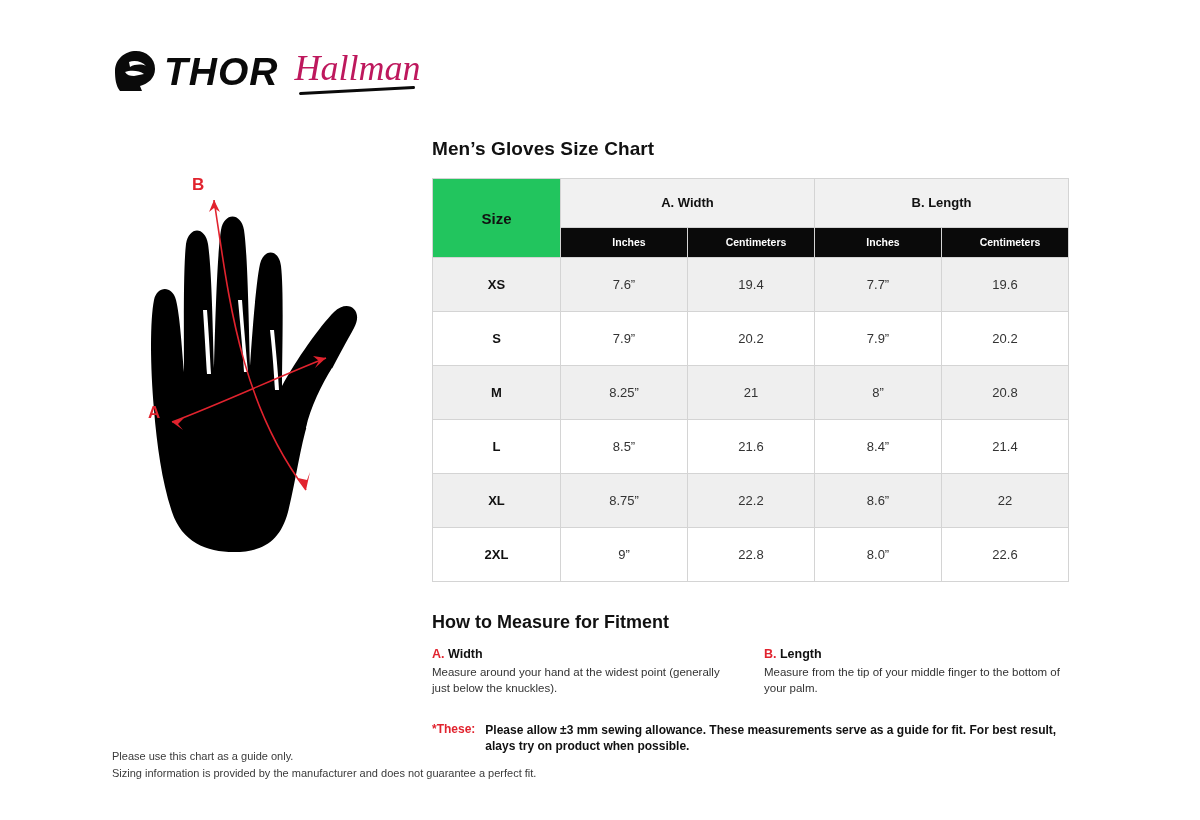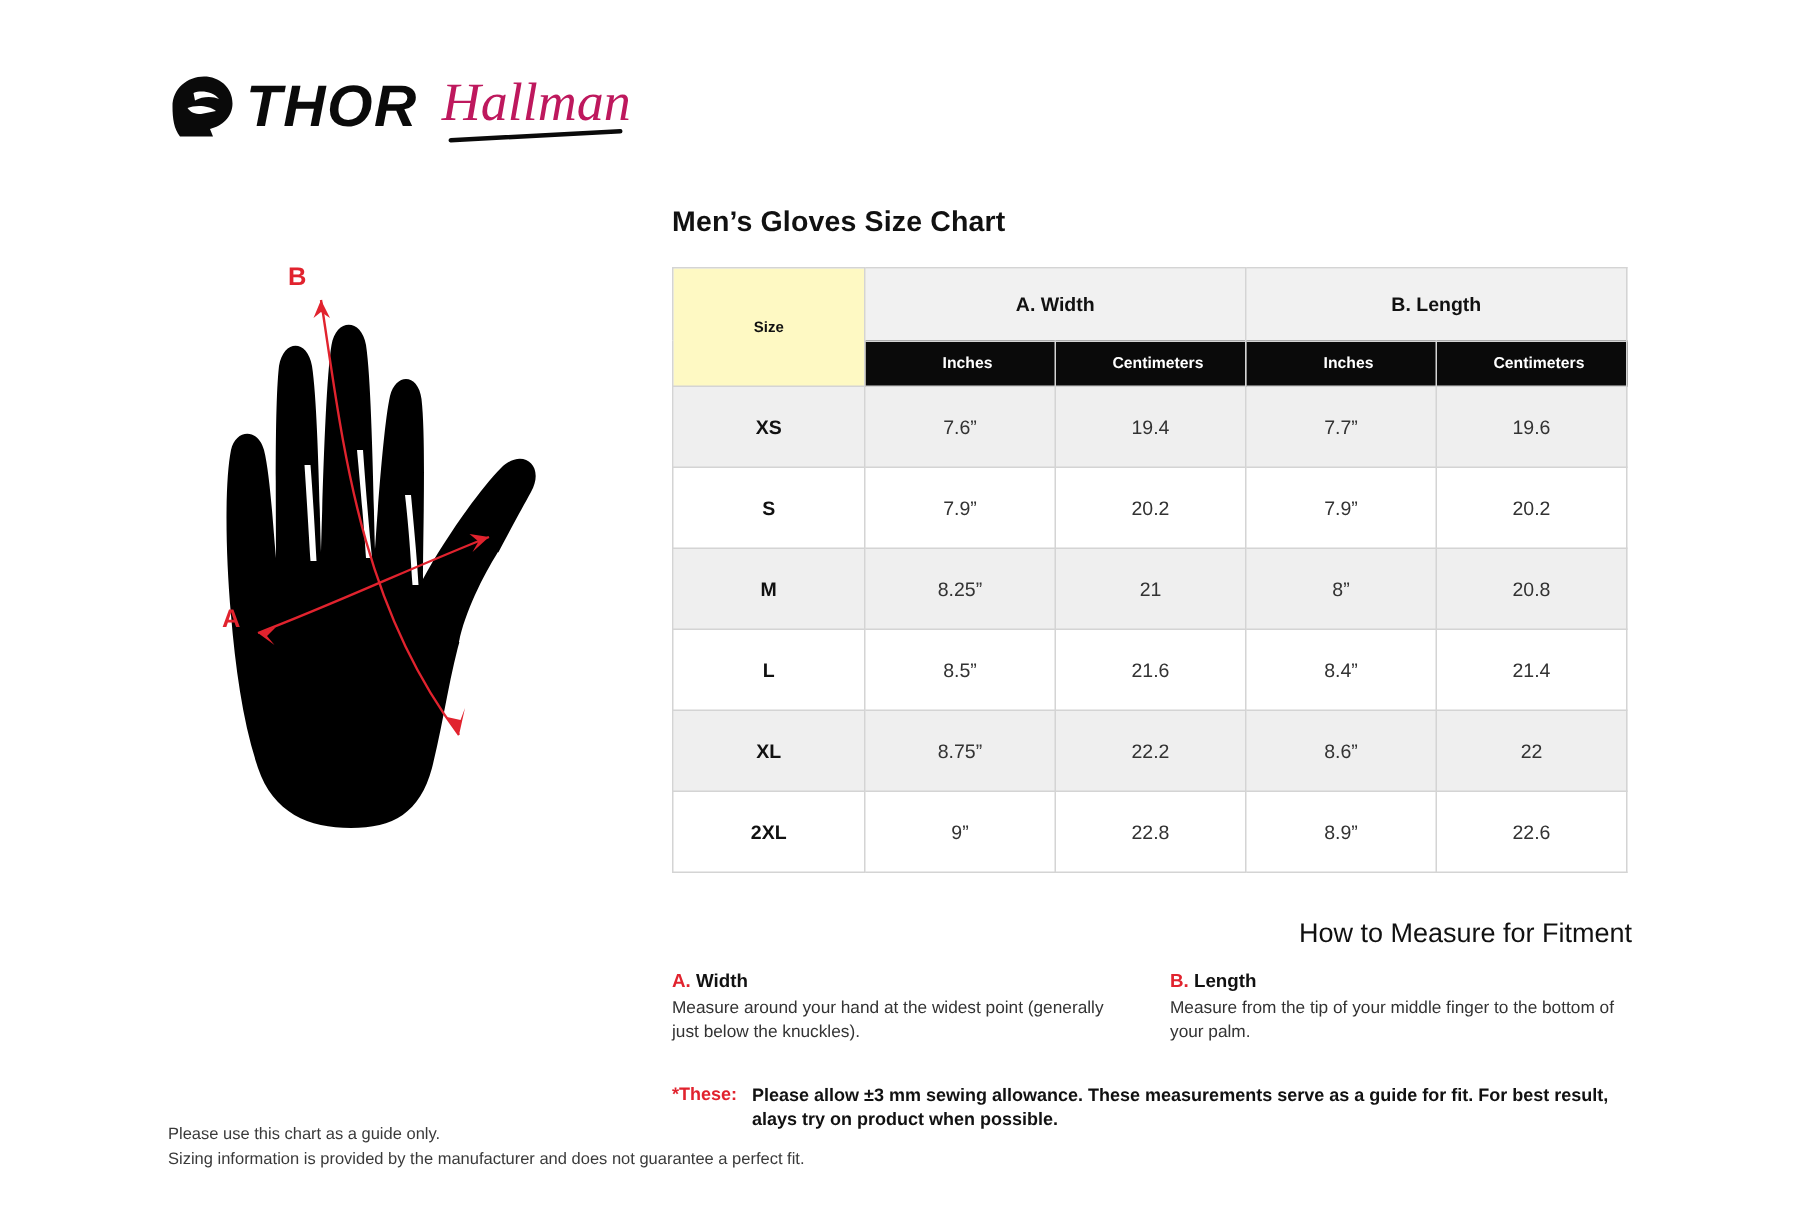--- a/index.html
+++ b/index.html
@@ -71,21 +71,21 @@
     left: 110px;
     top: 160px;
     width: 330px;
     height: 420px;
   }
   .glove-figure svg { display: block; }
 
   
   .content {
     position: absolute;
-    left: 448px;
+    left: 432px;
     top: 138px;
     width: 640px;
   }
   h1.chart-title {
     font-size: 19px;
     font-weight: bold;
     margin: 0 0 18px 0;
     color: #111;
     letter-spacing: 0.1px;
   }
@@ -96,23 +96,23 @@
     table-layout: fixed;
     font-size: 12.5px;
   }
   table.size-table td, table.size-table th {
     border: 1px solid #d4d4d4;
     text-align: center;
     vertical-align: middle;
   }
   th.size-head {
     width: 125px;
-    font-size: 10px;
-    font-weight: bold;
-    background: #fef9c3;
+    font-size: 15px;
+    font-weight: bold;
+    background: #22c55e;
     color: #111;
     height: 76px;
   }
   th.group-head {
     background: #f1f1f1;
     font-weight: bold;
     font-size: 13px;
     color: #111;
     height: 40px;
   }
@@ -134,24 +134,23 @@
     font-weight: bold;
     color: #111;
     font-size: 13px;
   }
   tbody tr.shaded td { background: #efefef; }
   tbody tr.plain td { background: #ffffff; }
 
   
   h2.measure-title {
     font-size: 18px;
-    font-weight: normal;
+    font-weight: bold;
     margin: 30px 0 14px 0;
     color: #111;
-    text-align: right;
   }
   .measure-cols {
     display: flex;
     gap: 32px;
   }
   .measure-col { width: 300px; }
   .measure-label {
     font-size: 12.5px;
     font-weight: bold;
     margin-bottom: 4px;
@@ -302,21 +301,21 @@
         <td class="size-cell">XL</td>
         <td>8.75”</td>
         <td>22.2</td>
         <td>8.6”</td>
         <td>22</td>
       </tr>
       <tr class="plain">
         <td class="size-cell">2XL</td>
         <td>9”</td>
         <td>22.8</td>
-        <td>8.9”</td>
+        <td>8.0”</td>
         <td>22.6</td>
       </tr>
     </tbody>
   </table>
 
   <h2 class="measure-title">How to Measure for Fitment</h2>
 
   <div class="measure-cols">
     <div class="measure-col">
       <div class="measure-label">

